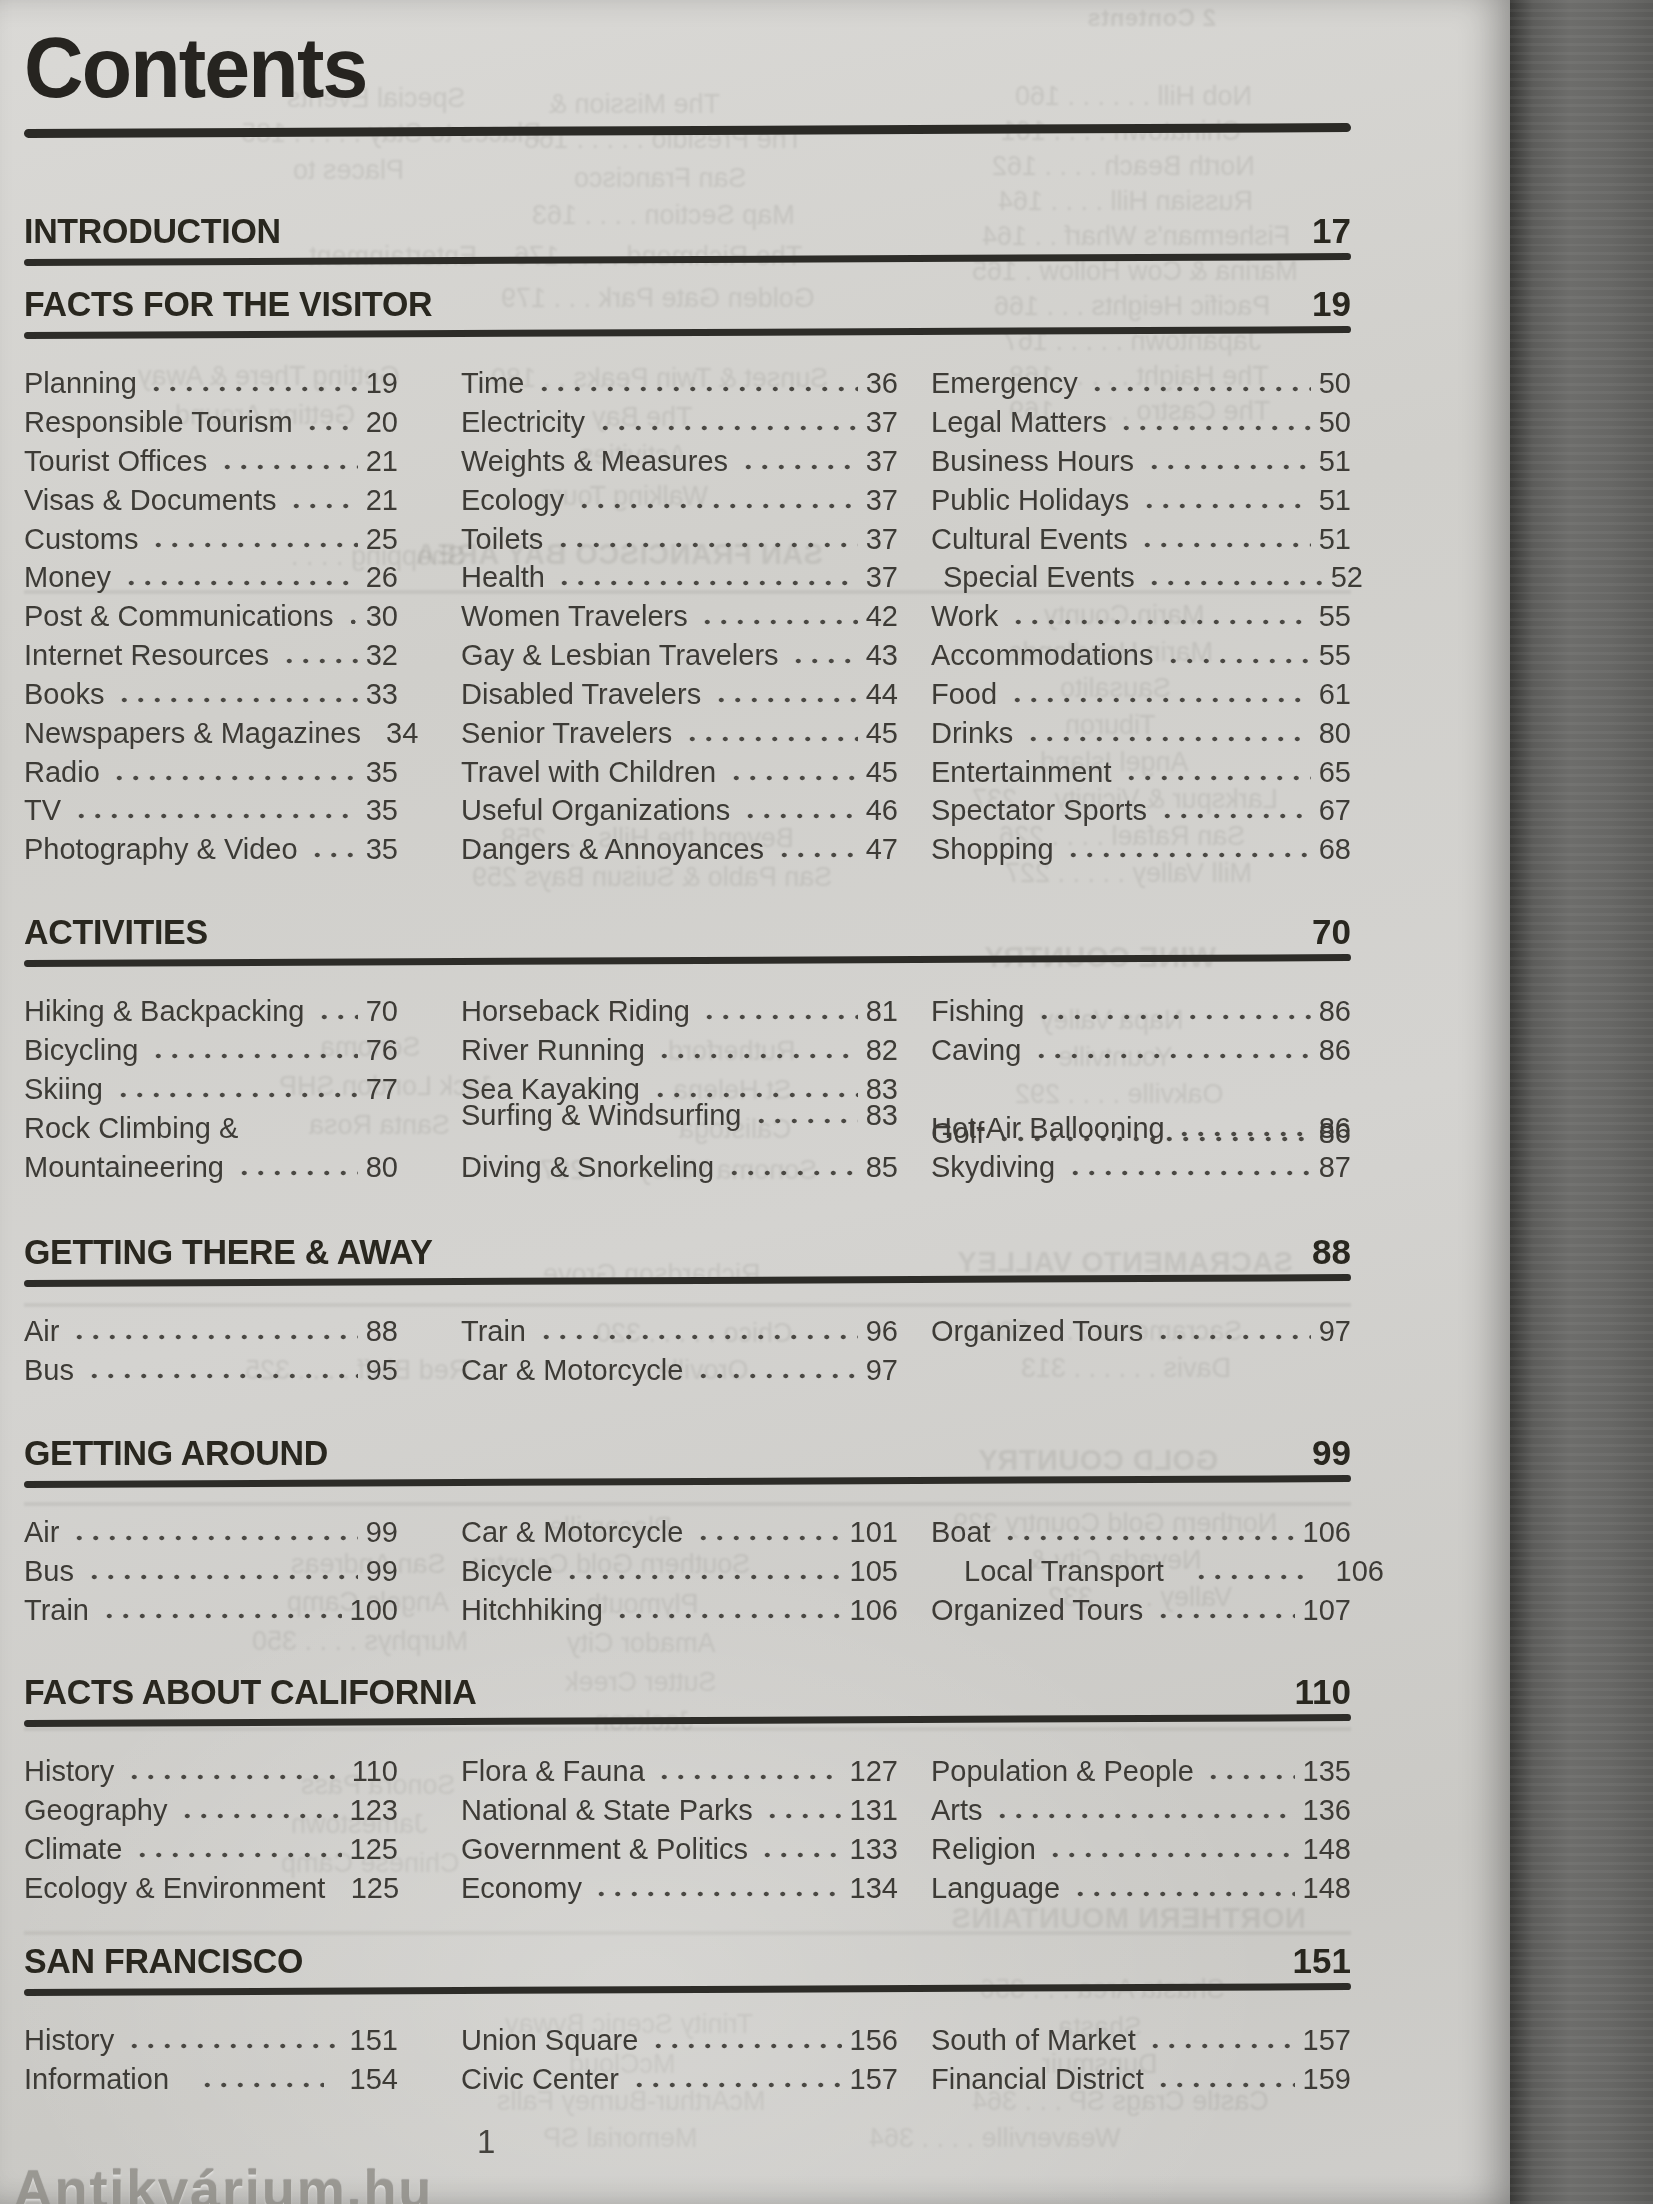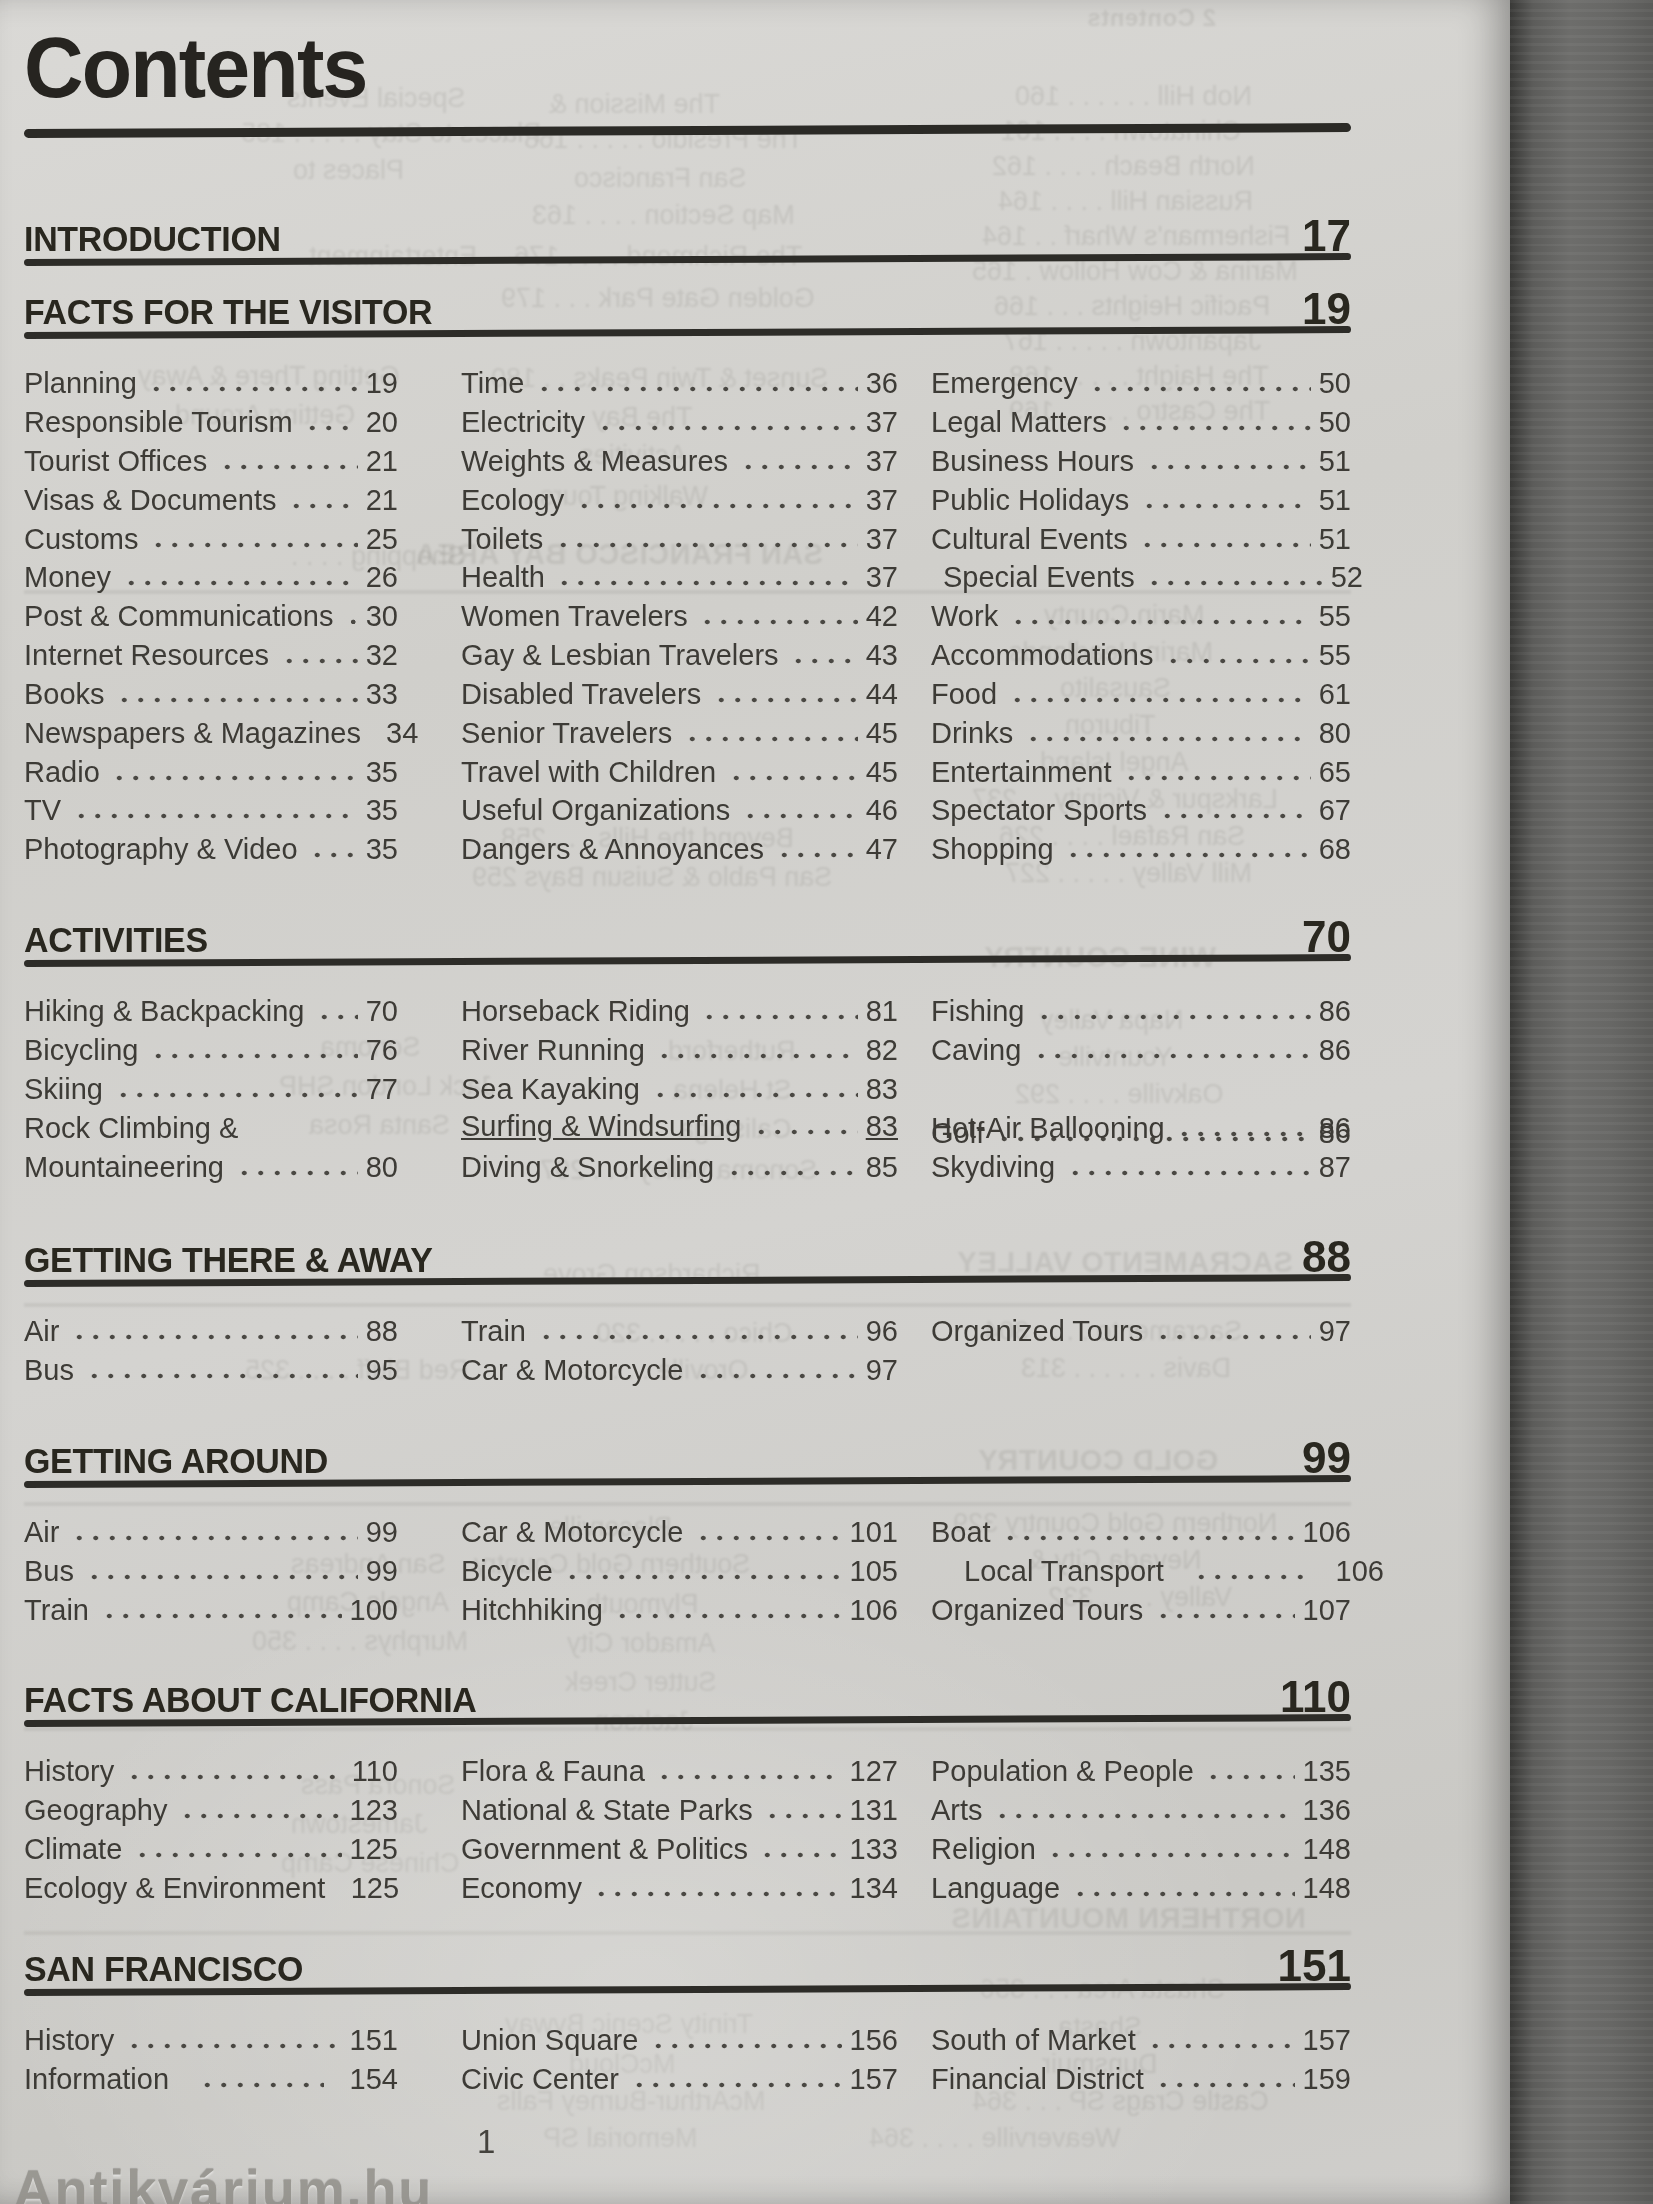--- a/index.html
+++ b/index.html
@@ -25,21 +25,21 @@
   #content{position:absolute;left:24px;top:0;width:1327px;height:2205px;z-index:2;}
   #page-title{position:absolute;left:0;top:19.4px;margin:0;font-size:85px;font-weight:700;
      letter-spacing:-1.9px;color:#262420;transform:scaleX(.97);transform-origin:left;}
   #title-rule{position:absolute;left:0;top:126px;width:100%;height:8.7px;background:#2b2a26;
      border-radius:4.9px;transform:rotate(-.25deg);}
   .section{position:absolute;left:0;width:100%;}
   .shead{position:absolute;left:0;top:0;width:100%;display:flex;justify-content:space-between;
      align-items:baseline;}
   .stitle{font-size:35px;font-weight:700;color:#29271f;letter-spacing:-0.3px;
      transform:scaleX(.97);transform-origin:left;white-space:nowrap;}
-  .spage{font-size:44px;font-weight:700;color:#29271f;}
+  .spage{font-size:35px;font-weight:700;color:#29271f;}
   .srule{position:absolute;left:0;top:45px;width:100%;height:6.8px;background:#2d2c28;
      border-radius:3.9px;transform:rotate(-.25deg);}
   .entry{position:absolute;display:flex;align-items:flex-end;font-size:29px;color:#3d3b36;line-height:1;}
   .elabel{white-space:nowrap;}
   .leader{flex:1;min-width:5.8px;height:7.8px;margin:0 7.8px 4.9px 11.6px;
      background-image:radial-gradient(circle,#4a4843 2px,rgba(0,0,0,0) 2.6px);
      background-size:16.5px 7.8px;background-repeat:repeat-x;background-position:left center;}
   .epage{white-space:nowrap;}
   
   #pagenum{position:absolute;left:477px;top:2123px;z-index:3;font-size:33px;color:#44423d;}
@@ -392,21 +392,21 @@
             <div class="entry" style="left: 437px; top: 124px; width: 437px;">
               <span class="elabel">River Running</span>
               <span class="leader"></span>
               <span class="epage">82</span>
             </div>
             <div class="entry" style="left: 437px; top: 163px; width: 437px;">
               <span class="elabel">Sea Kayaking</span>
               <span class="leader"></span>
               <span class="epage">83</span>
             </div>
-            <div class="entry" style="left: 437px; top: 200px; width: 437px; text-decoration: underline;">
+            <div class="entry" style="left: 437px; top: 189px; width: 437px;">
               <span class="elabel">Surfing &amp; Windsurfing</span>
               <span class="leader"></span>
               <span class="epage">83</span>
             </div>
             <div class="entry" style="left: 437px; top: 241px; width: 437px;">
               <span class="elabel">Diving &amp; Snorkeling</span>
               <span class="leader"></span>
               <span class="epage">85</span>
             </div>
             <div class="entry" style="left: 907px; top: 85px; width: 420px;">

